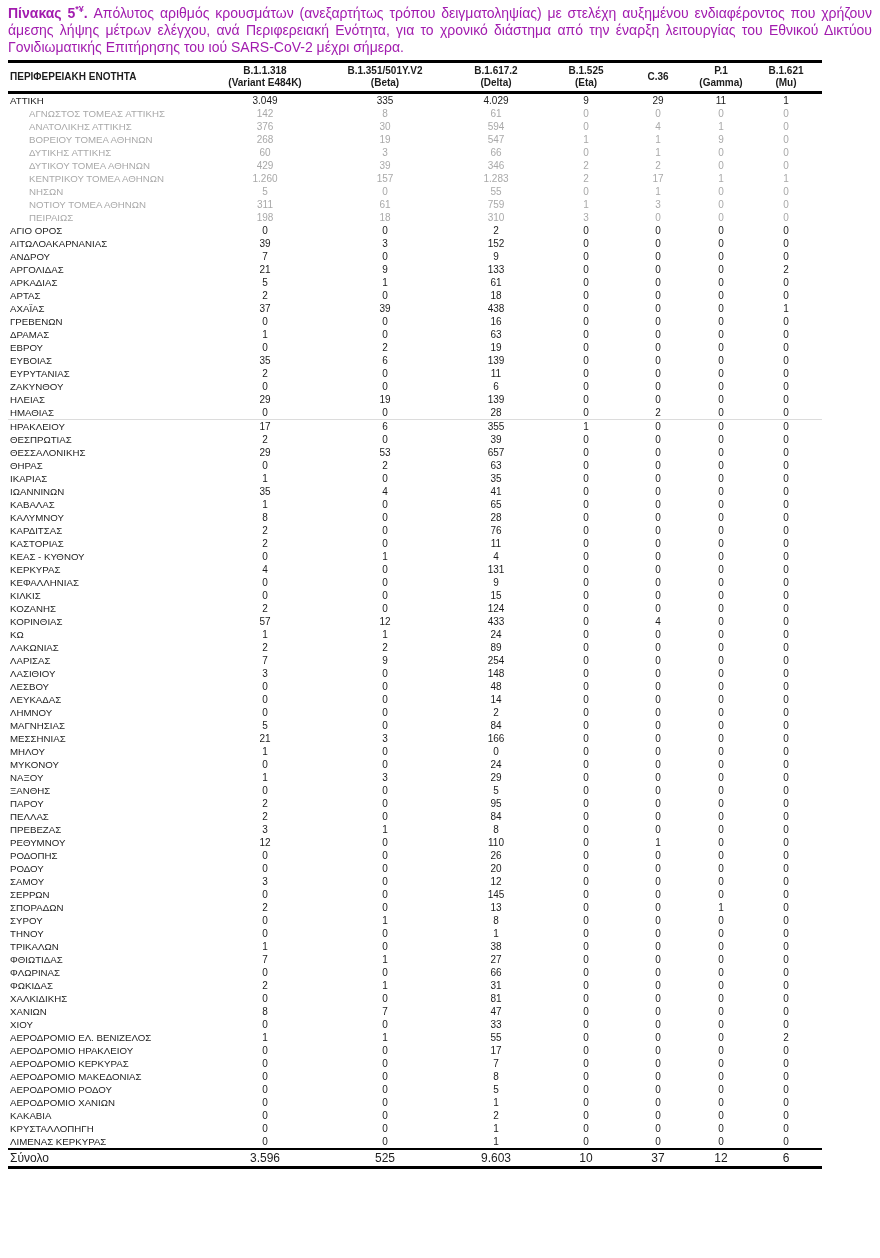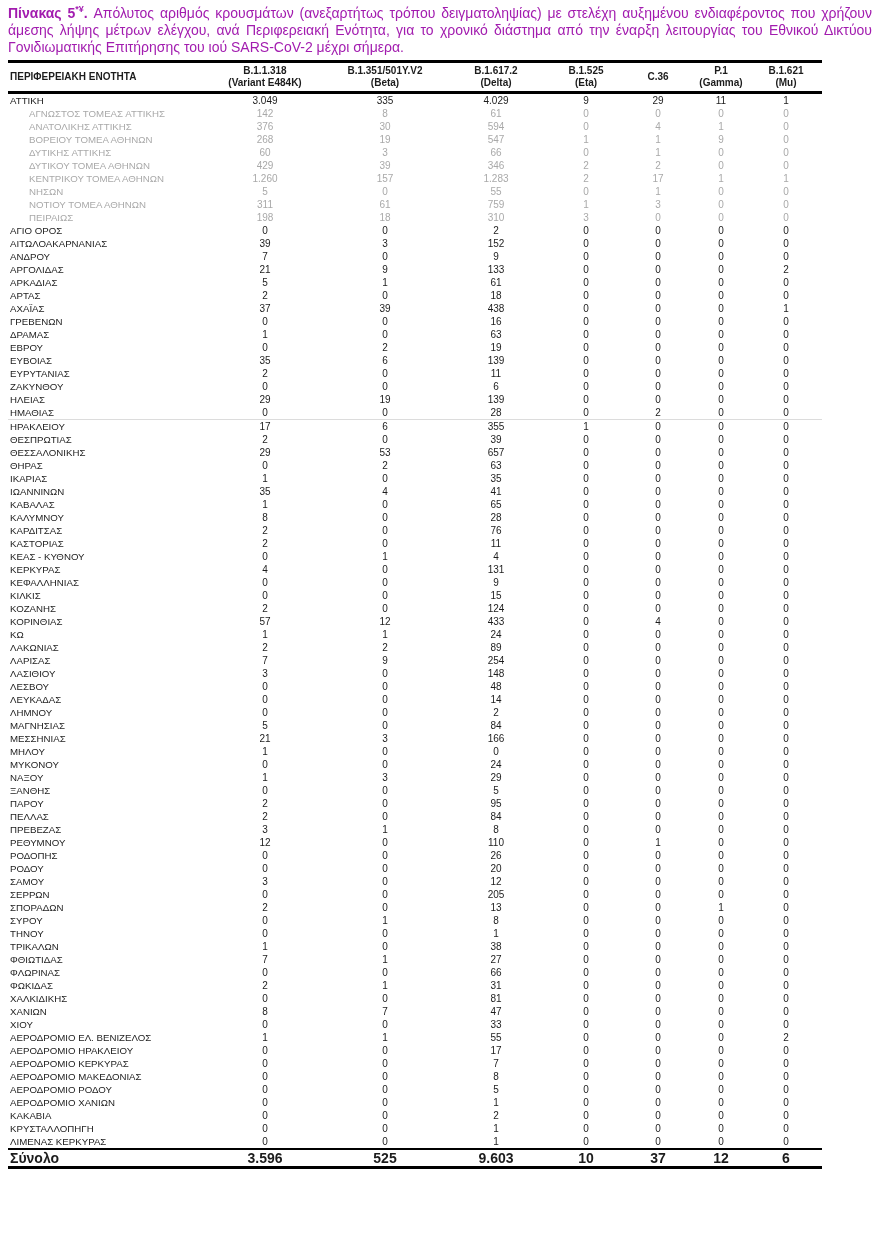--- a/index.html
+++ b/index.html
@@ -12,21 +12,21 @@
   thead tr{border-bottom:3px solid #000;}
   th{font-size:10px;font-weight:bold;padding:2px 0 3px 0;vertical-align:middle;line-height:11.5px;}
   th.name{text-align:left;padding-left:2px;}
   th .l1,.l2{display:block;text-align:center;}
   tbody td{font-size:10px;height:13px;line-height:13px;padding:0;text-align:center;white-space:nowrap;overflow:hidden;}
   tbody td.name{text-align:left;padding-left:2px;font-size:9.7px;}
   tr.sub td{color:#a9a9a9;}
   tr.sub td.name{padding-left:21px;}
   tr.divider td{border-top:1px solid #dcdcdc;}
   tfoot tr{border-top:2px solid #000;border-bottom:3px solid #000;}
-  tfoot td{font-size:14px;font-weight:bold;height:16px;line-height:16px;padding:0;text-align:center;}
+  tfoot td{font-size:12px;font-weight:normal;height:16px;line-height:16px;padding:0;text-align:center;}
   tfoot td.name{text-align:left;padding-left:2px;}
 </style>
 </head>
 <body>
 
 <div class="page">
 
   <p class="title"><b><span>Πίνακας 5</span><sup>*¥</sup><span>. </span></b><span>Απόλυτος αριθμός κρουσμάτων (ανεξαρτήτως τρόπου δειγματοληψίας) με στελέχη αυξημένου ενδιαφέροντος που χρήζουν άμεσης λήψης μέτρων ελέγχου, ανά Περιφερειακή Ενότητα, για το χρονικό διάστημα από την έναρξη λειτουργίας του Εθνικού Δικτύου Γονιδιωματικής Επιτήρησης του ιού SARS-CoV-2 μέχρι σήμερα.</span></p>
 
   <table>
@@ -680,21 +680,21 @@
           <td>12</td>
           <td>0</td>
           <td>0</td>
           <td>0</td>
           <td>0</td>
         </tr>
         <tr>
           <td class="name">ΣΕΡΡΩΝ</td>
           <td>0</td>
           <td>0</td>
-          <td>205</td>
+          <td>145</td>
           <td>0</td>
           <td>0</td>
           <td>0</td>
           <td>0</td>
         </tr>
         <tr>
           <td class="name">ΣΠΟΡΑΔΩΝ</td>
           <td>2</td>
           <td>0</td>
           <td>13</td>

